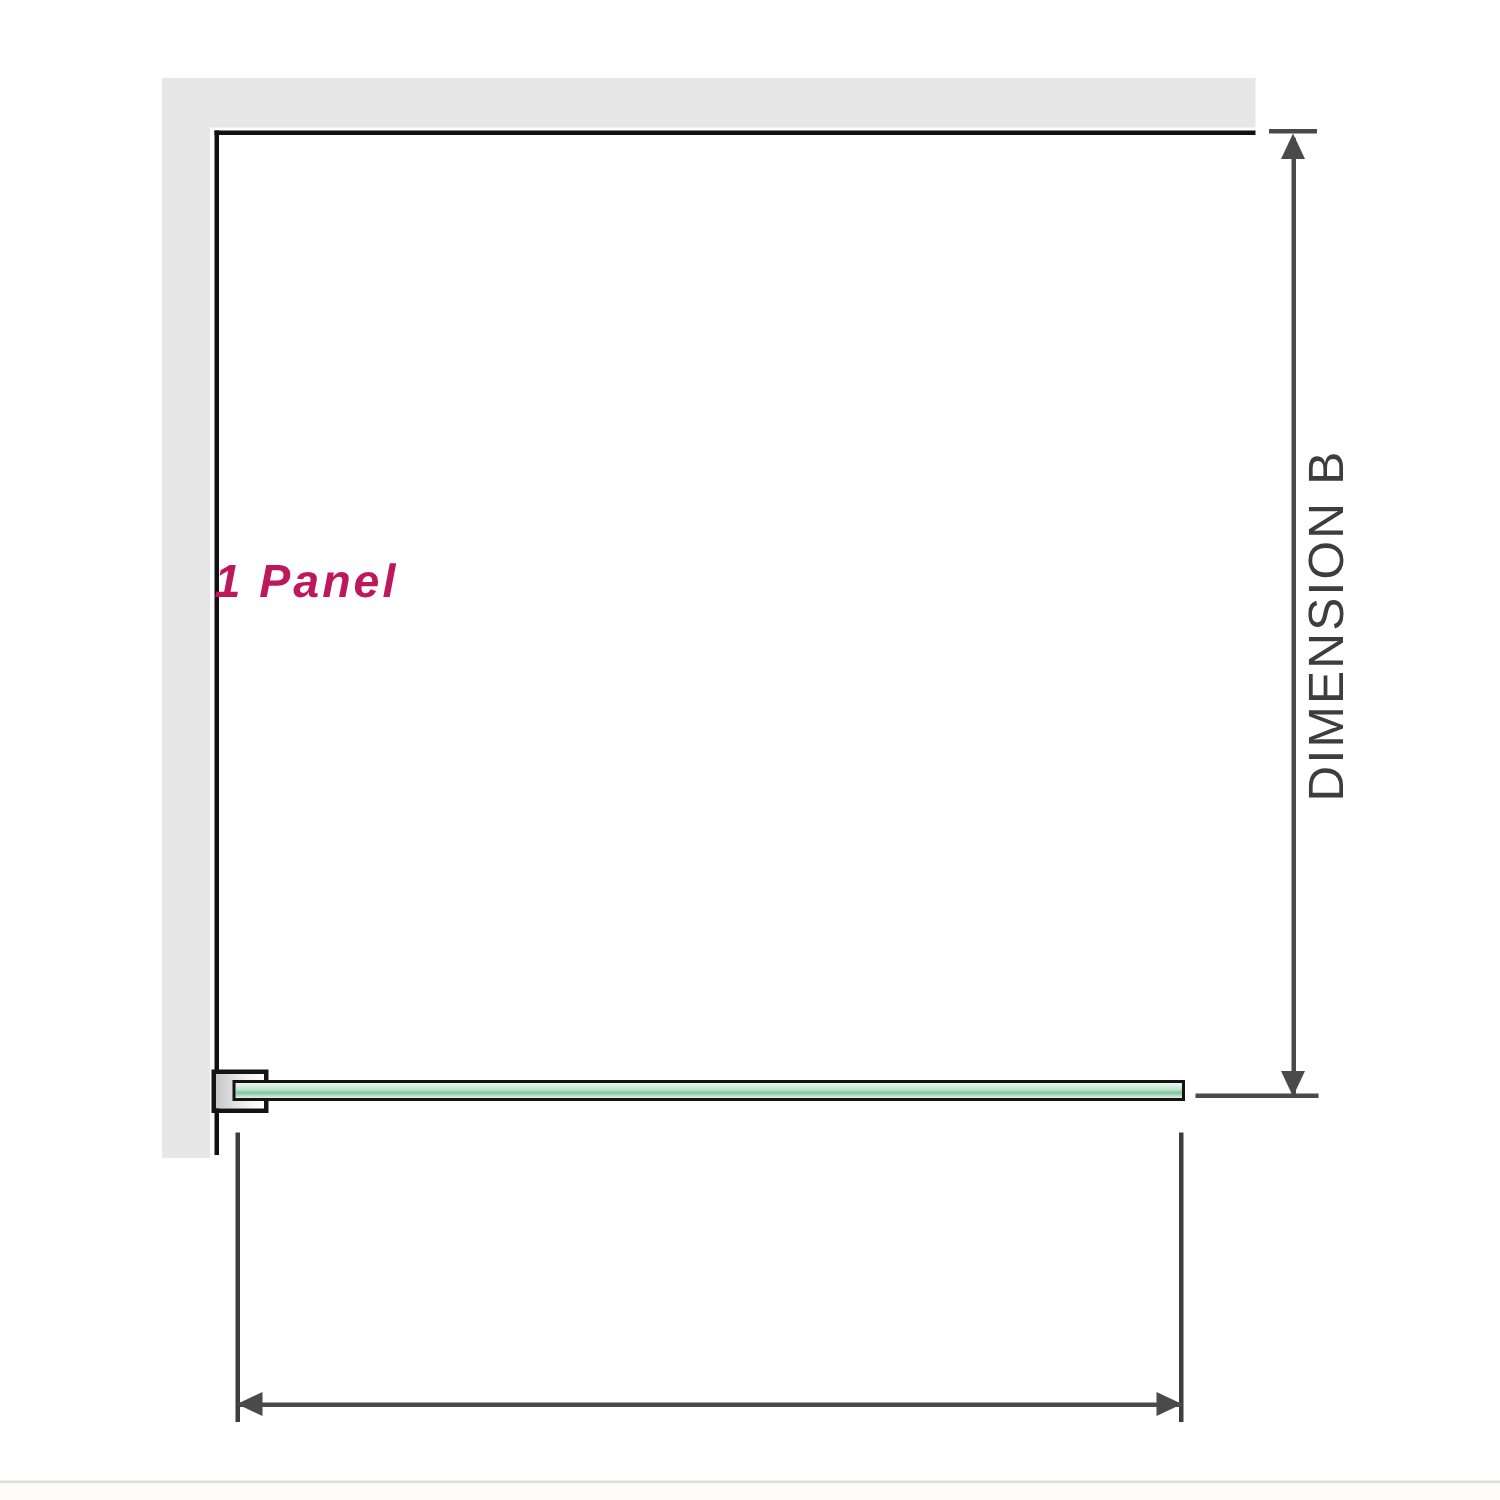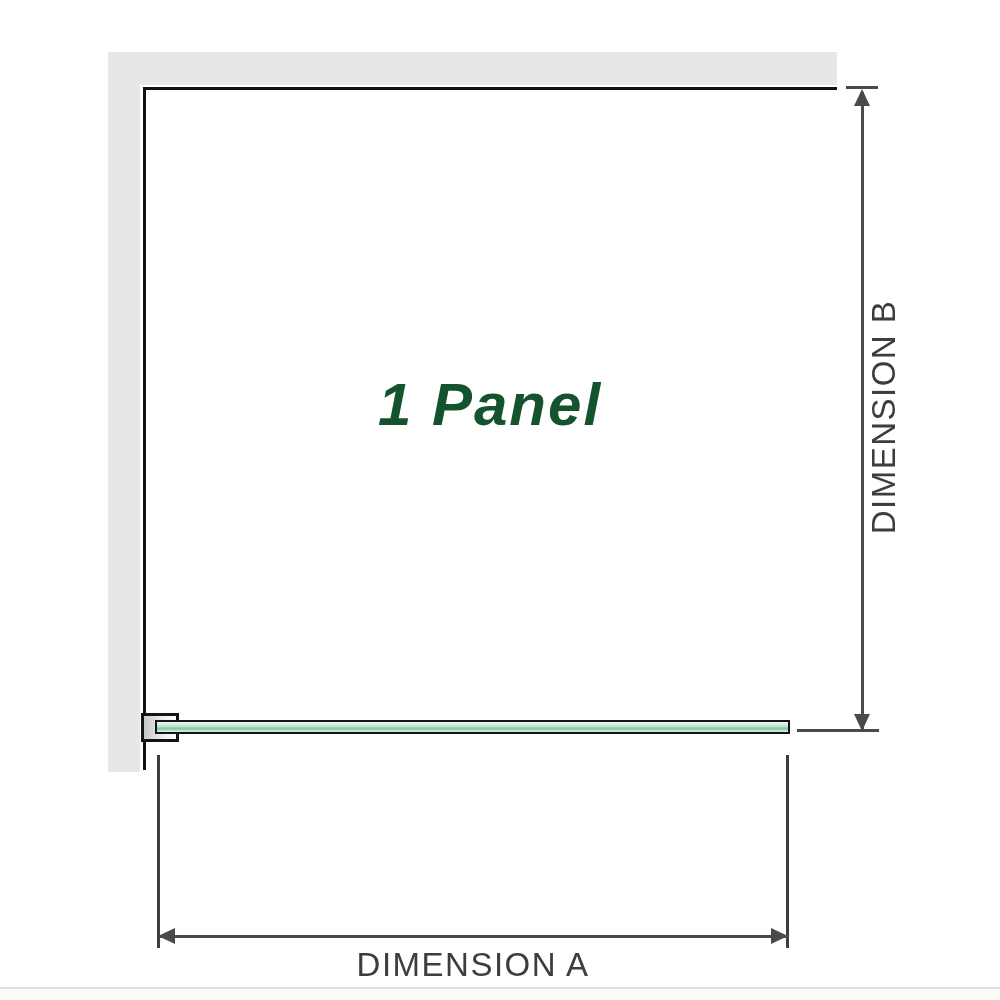--- a/index.html
+++ b/index.html
@@ -33,25 +33,24 @@
     background: #111111;
   }
   .outline-left {
     left: 143px; top: 87px; width: 3px; height: 683px;
     background: #111111;
   }
 
   
   .panel-label {
     left: 143px; top: 370px; width: 694px;
-    text-align: center;
-    font-size: 60px;
+    font-size: 31px;
     font-weight: bold;
     font-style: italic;
-    color: #14532d;
+    color: #be185d;
     letter-spacing: 2px;
   }
 
   
   .bracket {
     left: 141px; top: 713px; width: 38px; height: 29px;
     border: 3px solid #141414;
     box-sizing: border-box;
     background: linear-gradient(90deg, #c7c7c7 0%, #efefef 60%, #ffffff 100%);
   }
@@ -149,18 +148,17 @@
   <div class="abs dim dimB-line"></div>
   <div class="abs arrow arrow-up"></div>
   <div class="abs arrow arrow-down"></div>
   <div class="abs dim-label dimB-label">DIMENSION B</div>
 
   <div class="abs extA-left"></div>
   <div class="abs extA-right"></div>
   <div class="abs dim dimA-line"></div>
   <div class="abs arrow arrow-left"></div>
   <div class="abs arrow arrow-right"></div>
-  <div class="abs dim-label dimA-label">DIMENSION A</div>
 
   <div class="abs bottom-divider"></div>
   <div class="abs bottom-strip"></div>
 
 </div>
 
 </body></html>

